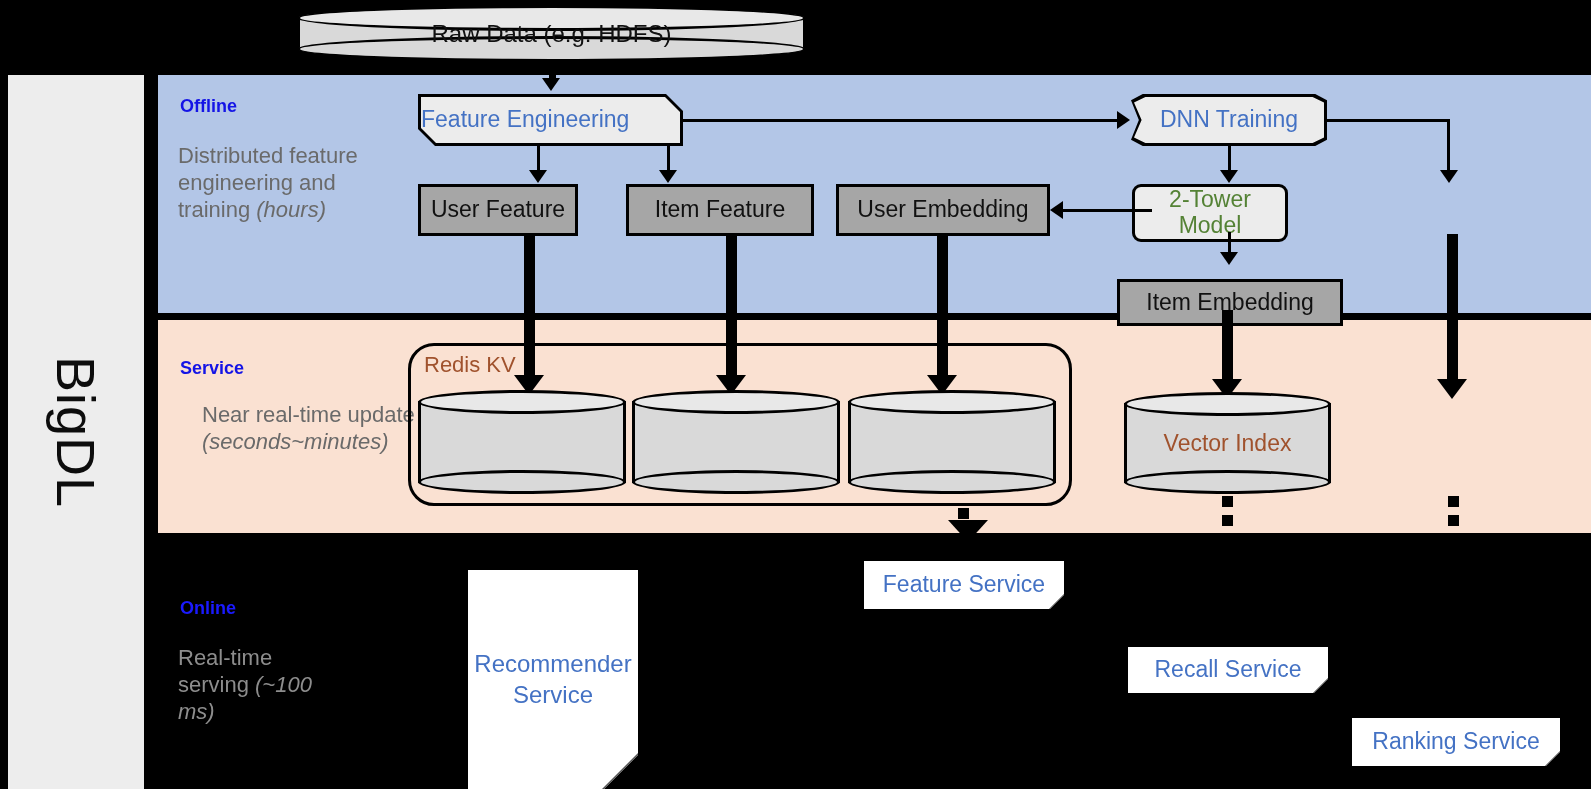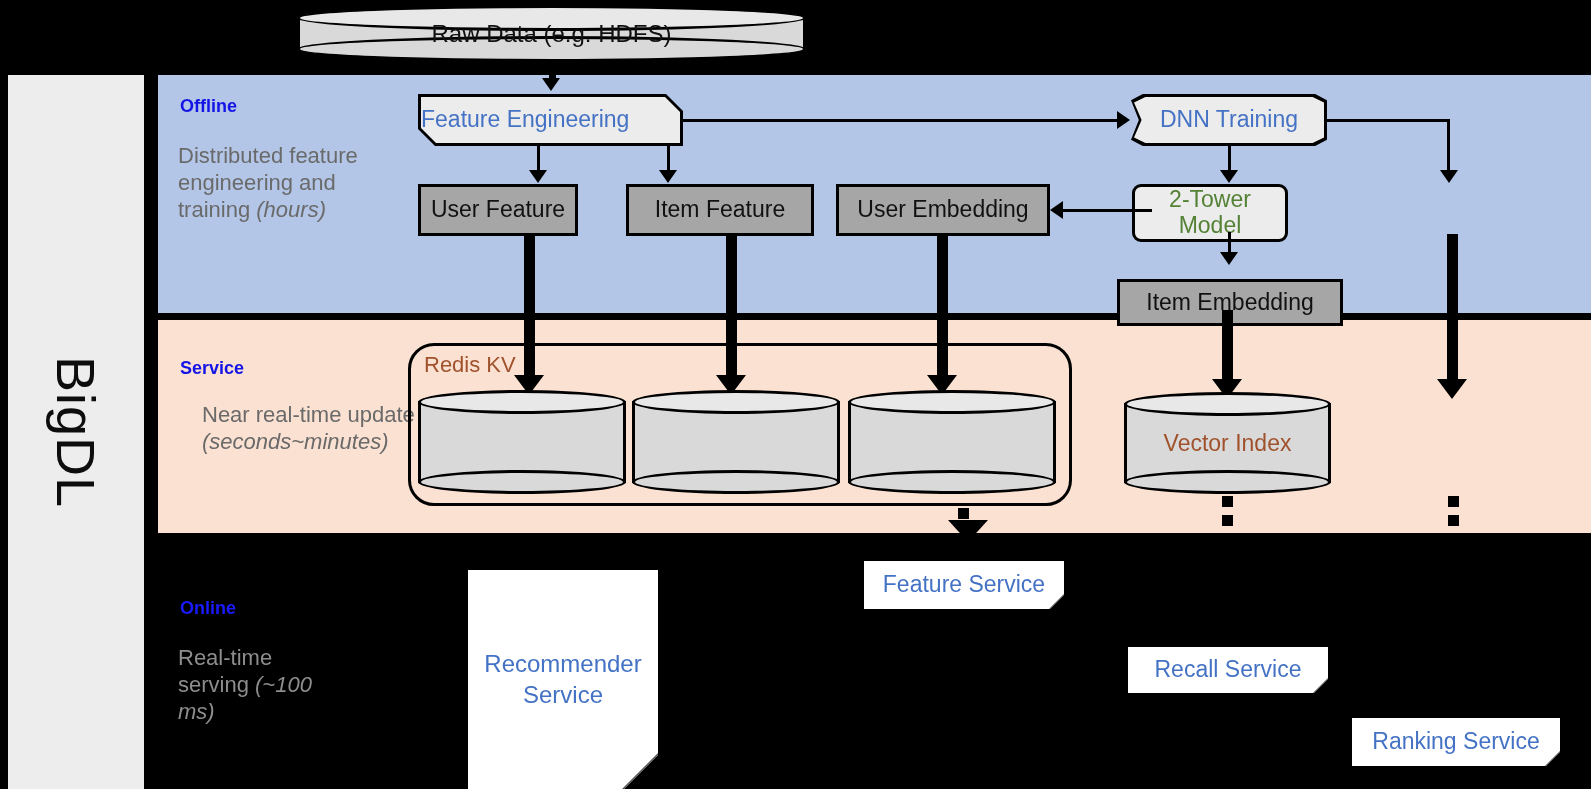--- a/index.html
+++ b/index.html
@@ -228,21 +228,21 @@
     <div class="bot"></div>
     <div class="top"></div>
     <div class="ctxt">Vector Index</div>
   </div>
 
   <div class="sq" style="left:1222px;top:496px;"></div>
   <div class="sq" style="left:1222px;top:515px;"></div>
   <div class="sq" style="left:1448px;top:496px;"></div>
   <div class="sq" style="left:1448px;top:515px;"></div>
 
-  <div class="doc-big" style="left:468px;top:570px;width:170px;height:219px;padding-left:20px;">
+  <div class="doc-big" style="left:468px;top:570px;width:170px;height:219px;">
     <div class="lbl">Recommender Service</div>
     <div class="fold"></div>
   </div>
 
   <div class="doc" style="left:1128px;top:647px;width:200px;height:46px;">
     <div class="lbl">Recall Service</div>
     <div class="fold"></div>
   </div>
 
   <div class="doc" style="left:864px;top:561px;width:200px;height:48px;">

